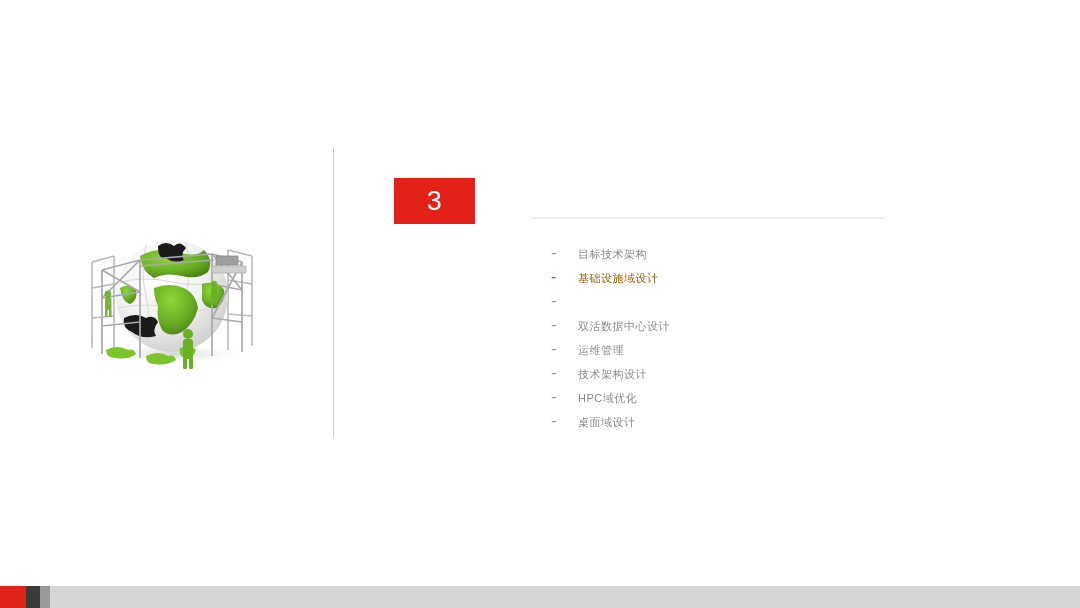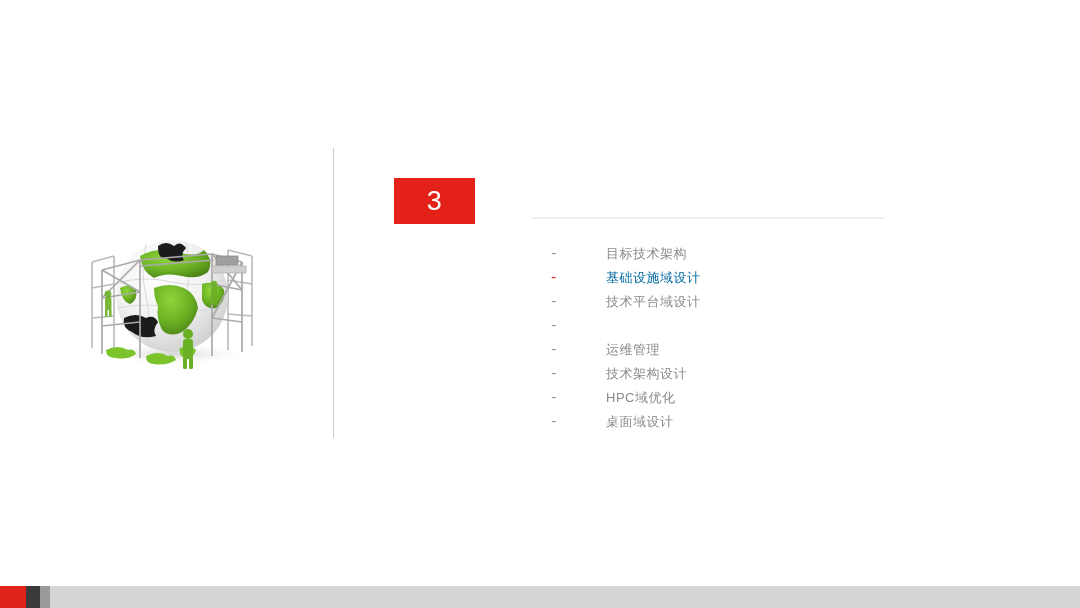--- a/index.html
+++ b/index.html
@@ -99,30 +99,29 @@
     line-height: 24px;
     white-space: nowrap;
   }
   .agenda-item .dash {
     width: 27px;
     flex: 0 0 27px;
     font-size: 16px;
     color: #9a9a9a;
   }
   .agenda-item .label {
-    font-size: 13px;
+    font-size: 11px;
     color: #8a8a8a;
     letter-spacing: 0.5px;
-    margin-left: 28px;
   }
   .agenda-item.active .dash {
     color: #e8302a;
   }
   .agenda-item.active .label {
-    color: #0369a1;
+    color: #a16207;
     text-align: right;
   }
 
   
   .bottom-bar {
     position: absolute;
     left: 0;
     bottom: 0;
     width: 1080px;
     height: 22px;
@@ -262,24 +261,24 @@
     <div class="agenda-item">
       <span class="dash">-</span>
       <span class="label">目标技术架构</span>
     </div>
     <div class="agenda-item active">
       <span class="dash">-</span>
       <span class="label">基础设施域设计</span>
     </div>
     <div class="agenda-item">
       <span class="dash">-</span>
-      <span class="label">技术平台域设计</span>
-    </div>
-    <div class="agenda-item">
-      <span class="dash">-</span>
+    </div>
+    <div class="agenda-item">
+      <span class="dash">-</span>
+      <span class="label">双活数据中心设计</span>
     </div>
     <div class="agenda-item">
       <span class="dash">-</span>
       <span class="label">运维管理</span>
     </div>
     <div class="agenda-item">
       <span class="dash">-</span>
       <span class="label">技术架构设计</span>
     </div>
     <div class="agenda-item">

